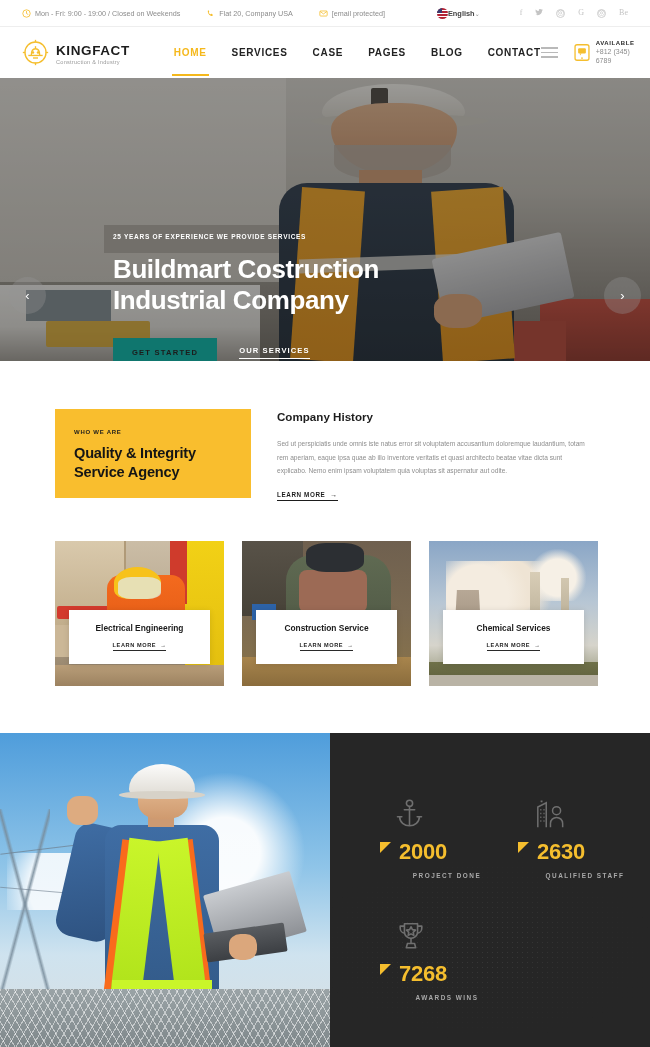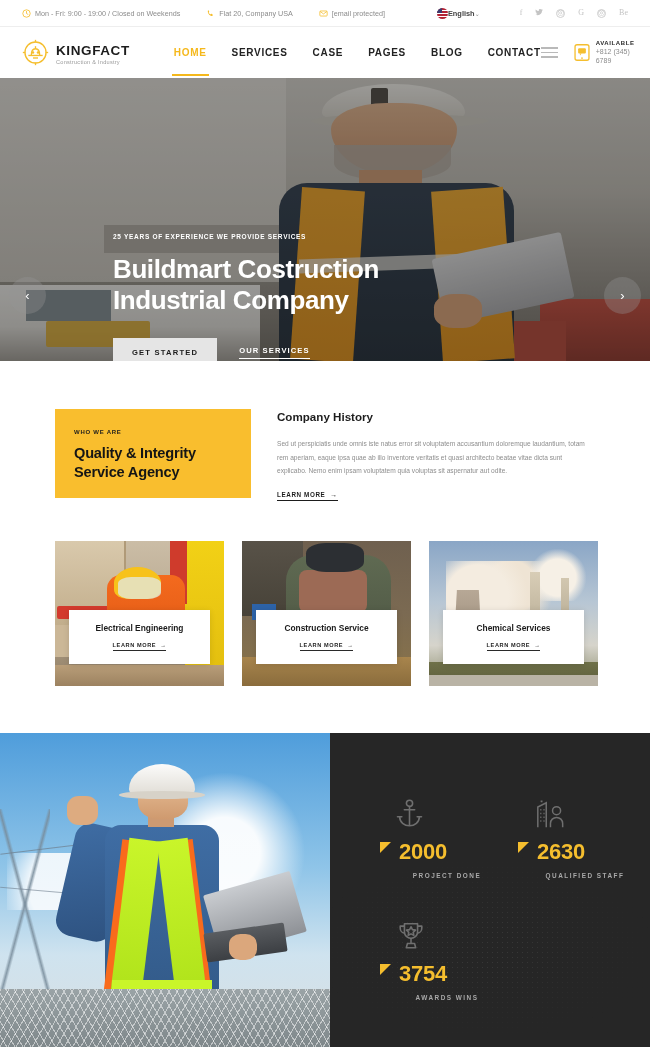--- a/index.html
+++ b/index.html
@@ -181,21 +181,21 @@
   .hero-tag {
     font-size:6.5px; font-weight:bold; color:#fff; letter-spacing:.7px;
     margin-bottom:14px;
   }
   .hero-title {
     font-size:26px; font-weight:bold; color:#fff; line-height:1.18;
     letter-spacing:-.4px;
   }
   .hero-btns { display:flex; align-items:center; gap:22px; margin-top:23px; }
   .btn-primary {
-    background:#e5e5e5; color:#1c1c1c; font-size:7.6px; font-weight:bold;
+    background:#0f766e; color:#1c1c1c; font-size:7.6px; font-weight:bold;
     letter-spacing:1.2px; padding:10px 19px; border:none; cursor:pointer;
     position:relative;
   }
   .btn-primary::after {
     content:""; position:absolute; right:0; bottom:0; width:6px; height:6px;
     background:#fff;
   }
   .btn-link {
     font-size:7.6px; font-weight:bold; letter-spacing:1.1px; color:#fff;
     text-decoration:none; border-bottom:1.4px solid #fff; padding-bottom:3px;
@@ -712,20 +712,20 @@
             <path d="M9 3h14v8.5c0 3.9-3.1 7-7 7s-7-3.1-7-7V3z"></path>
             <path d="M9 5.5H4.5v2.2c0 2.8 2 5 4.5 5.2"></path>
             <path d="M23 5.5h4.5v2.2c0 2.8-2 5-4.5 5.2"></path>
             <path d="M16 18.5V24"></path>
             <path d="M11 28.5h10l-1.2-4.5h-7.6z"></path>
             <path d="M16 6.2l1.5 3 3.3.5-2.4 2.3.6 3.3-3-1.6-3 1.6.6-3.3-2.4-2.3 3.3-.5z"></path>
           </svg>
         </div>
         <div class="counter-row">
           <span class="tri"></span>
-          <span class="counter-num">3754</span>
+          <span class="counter-num">7268</span>
         </div>
         <div class="counter-label">AWARDS WINS</div>
       </div>
 
     </div>
   </div>
 </div>
 
 </body></html>

